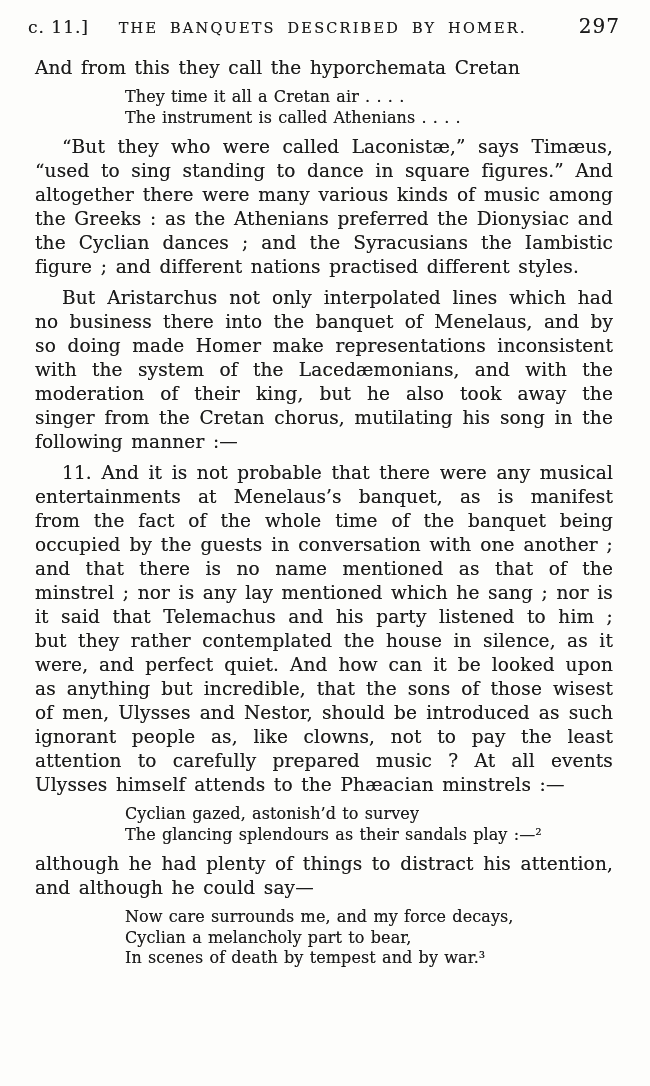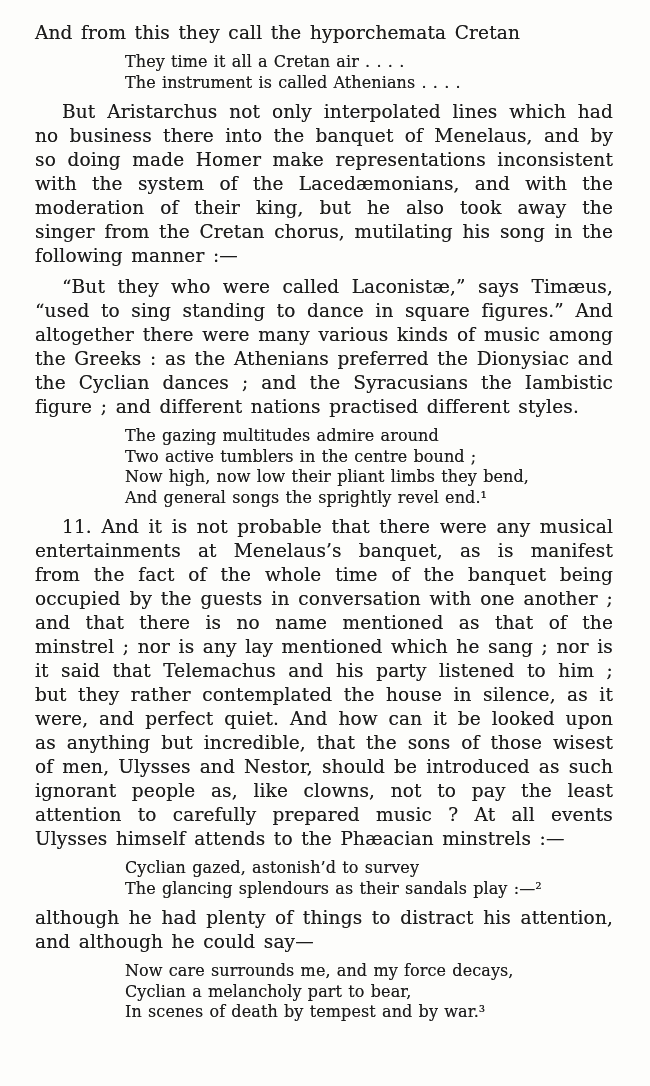--- a/index.html
+++ b/index.html
@@ -58,40 +58,39 @@
     letter-spacing: 0.1px;
     word-spacing: 1px;
   }
   .verse-line { white-space: nowrap; }
 </style>
 </head>
 <body>
 
 <div class="page">
 
+  <div class="header">
+    <span class="chapter">c. 11.]</span>
+    <span class="running-title">THE BANQUETS DESCRIBED BY HOMER.</span>
+    <span class="page-number">297</span>
+  </div>
 
   <div class="body-text">
 
     <p class="para">And from this they call the hyporchemata Cretan</p>
 
     <div class="verse">
       <div class="verse-line">They time it all a Cretan air . . . .</div>
       <div class="verse-line">The instrument is called Athenians . . . .</div>
     </div>
 
+    <p class="para indent">“But they who were called Laconistæ,” says Timæus, “used to sing standing to dance in square figures.”  And altogether there were many various kinds of music among the Greeks : as the Athenians preferred the Dionysiac and the Cyclian dances ;  and the Syracusians the Iambistic figure ;  and different nations practised different styles.</p>
+
     <p class="para indent">But Aristarchus not only interpolated lines which had no business there into the banquet of Menelaus, and by so doing made Homer make representations inconsistent with the system of the Lacedæmonians, and with the moderation of their king, but he also took away the singer from the Cretan chorus, mutilating his song in the following manner :—</p>
 
-    <p class="para indent">“But they who were called Laconistæ,” says Timæus, “used to sing standing to dance in square figures.”  And altogether there were many various kinds of music among the Greeks : as the Athenians preferred the Dionysiac and the Cyclian dances ;  and the Syracusians the Iambistic figure ;  and different nations practised different styles.</p>
-
-    <div class="verse">
-      <div class="verse-line">The gazing multitudes admire around</div>
-      <div class="verse-line">Two active tumblers in the centre bound ;</div>
-      <div class="verse-line">Now high, now low their pliant limbs they bend,</div>
-      <div class="verse-line">And general songs the sprightly revel end.¹</div>
-    </div>
 
 
     <p class="para indent">11. And it is not probable that there were any musical entertainments at Menelaus’s banquet, as is manifest from the fact of the whole time of the banquet being occupied by the guests in conversation with one another ; and that there is no name mentioned as that of the minstrel ; nor is any lay mentioned which he sang ; nor is it said that Telemachus and his party listened to him ; but they rather contemplated the house in silence, as it were, and perfect quiet.  And how can it be looked upon as anything but incredible, that the sons of those wisest of men, Ulysses and Nestor, should be introduced as such ignorant people as, like clowns, not to pay the least attention to carefully prepared music ?  At all events Ulysses himself attends to the Phæacian minstrels :—</p>
 
     <div class="verse">
       <div class="verse-line">Cyclian gazed, astonish’d to survey</div>
       <div class="verse-line">The glancing splendours as their sandals play :—²</div>
     </div>
 
     <p class="para">although he had plenty of things to distract his attention, and although he could say—</p>

